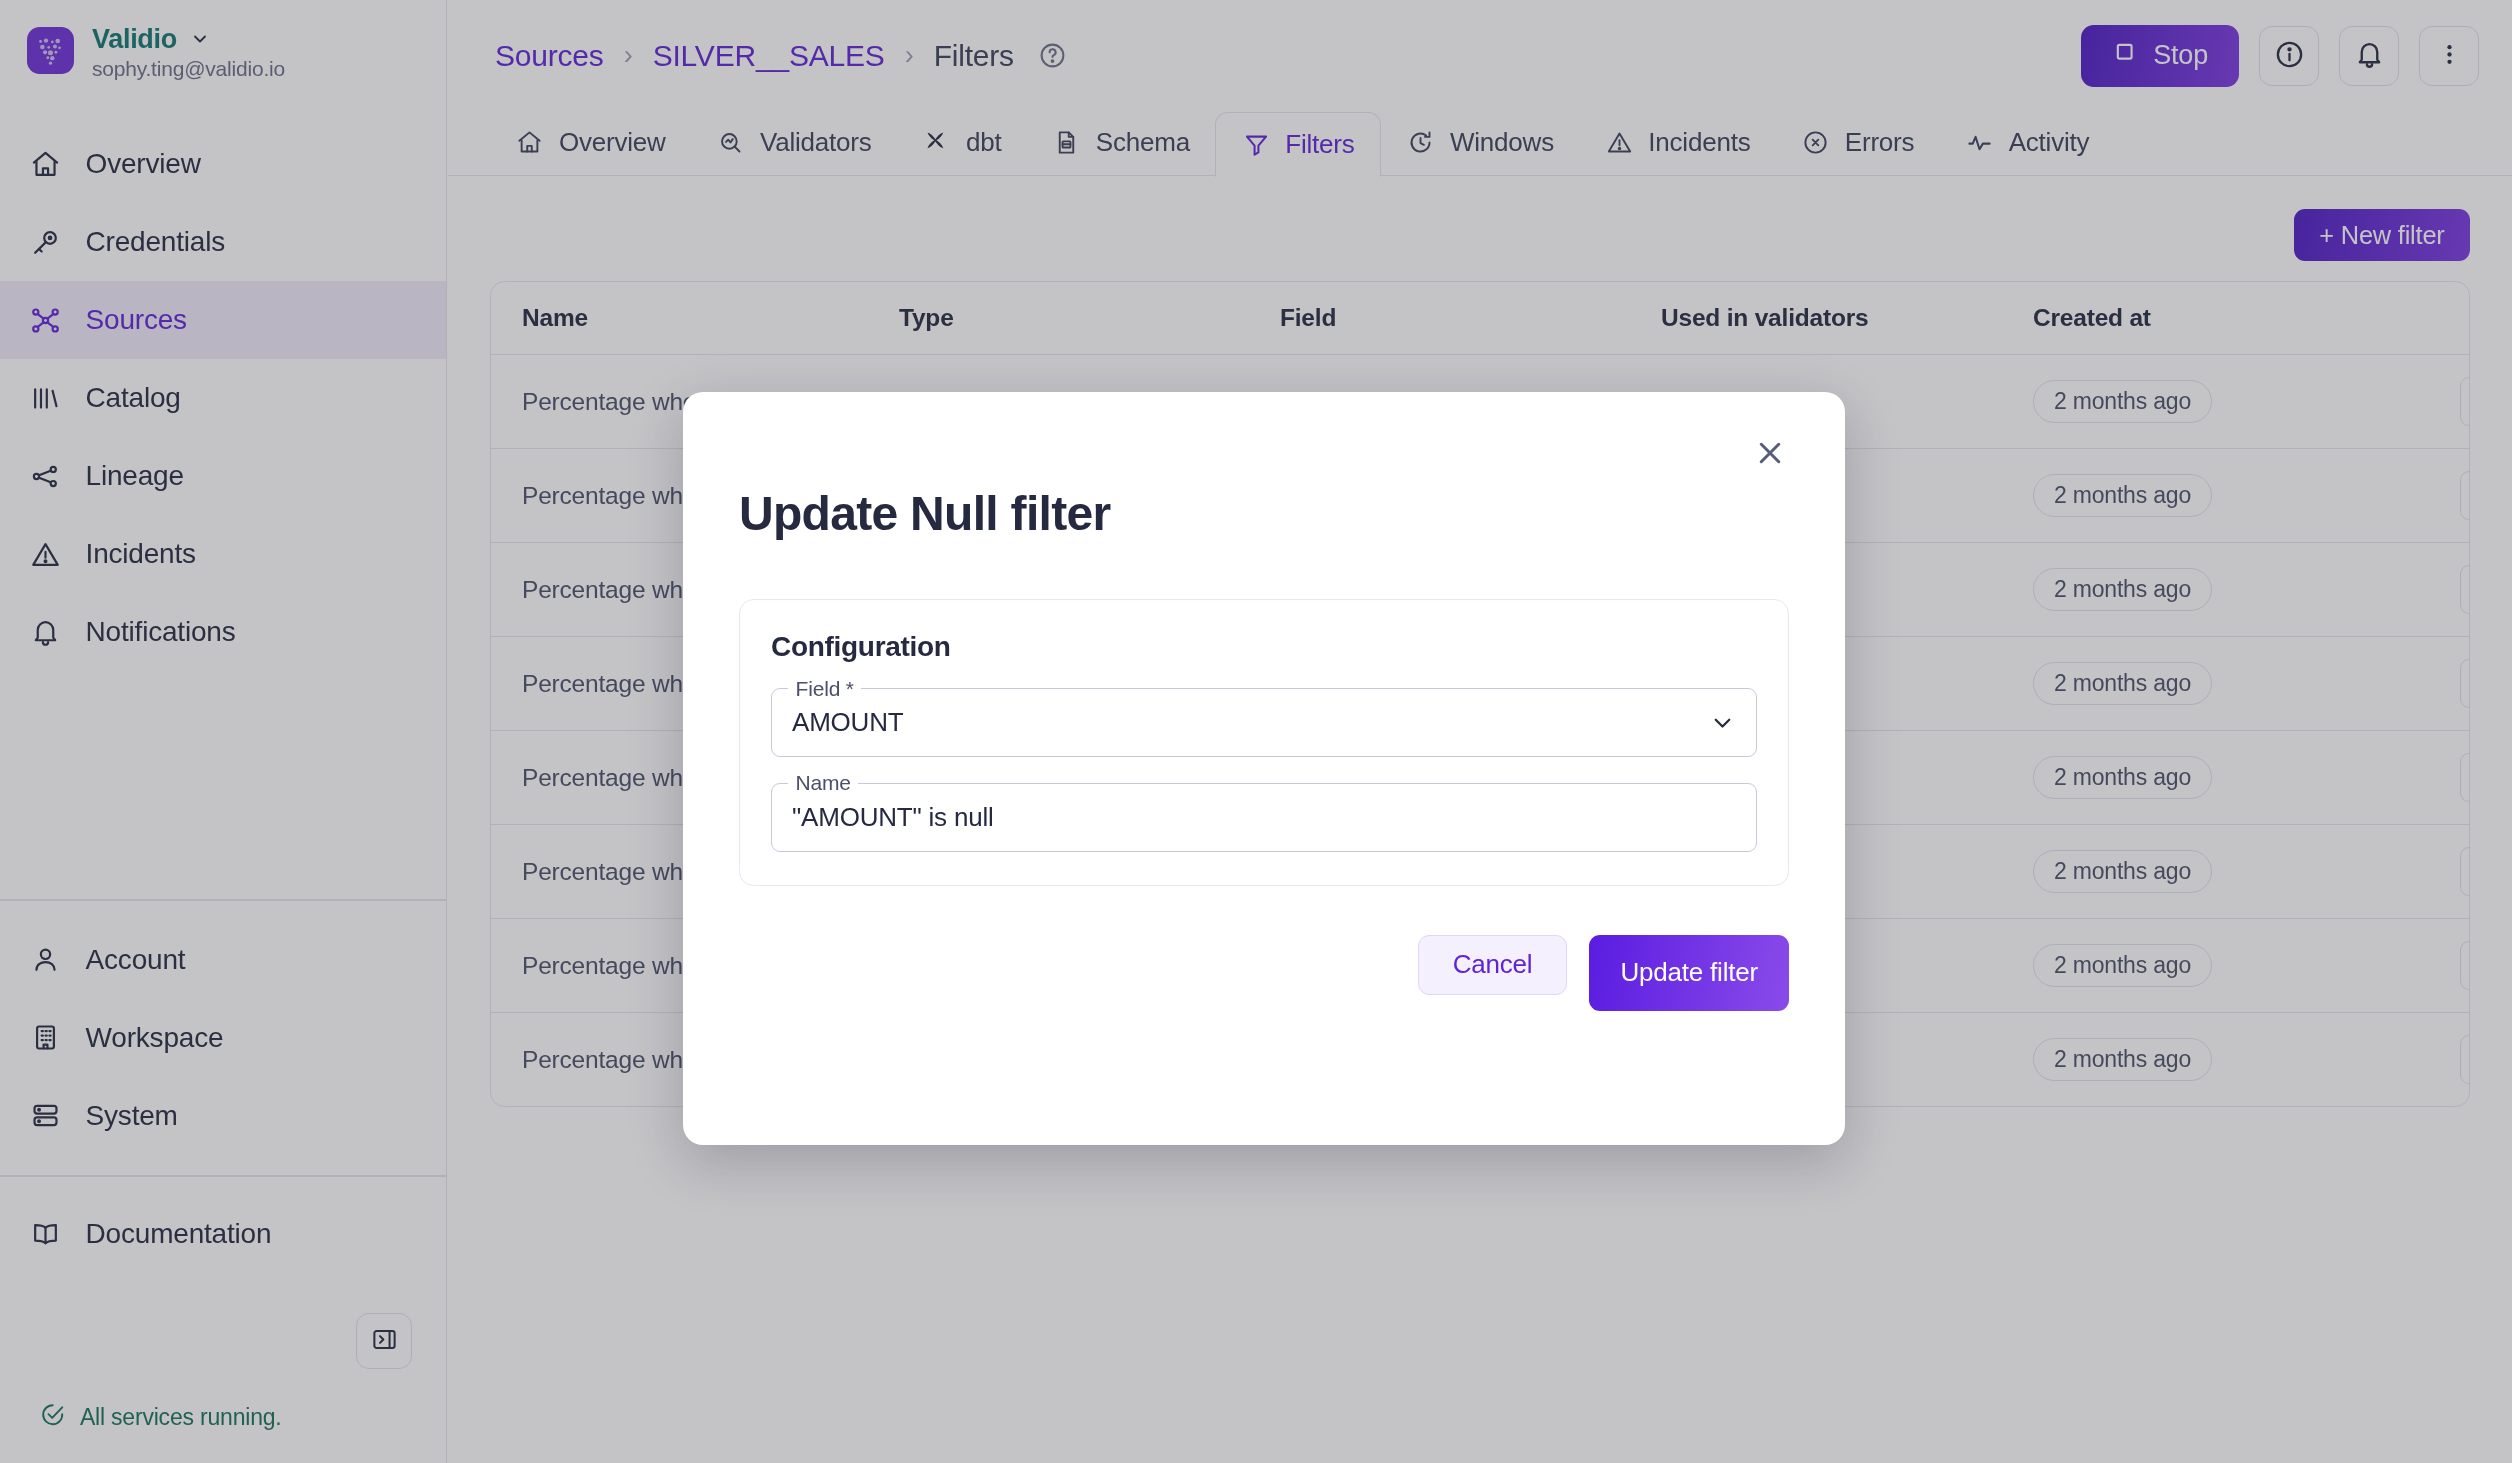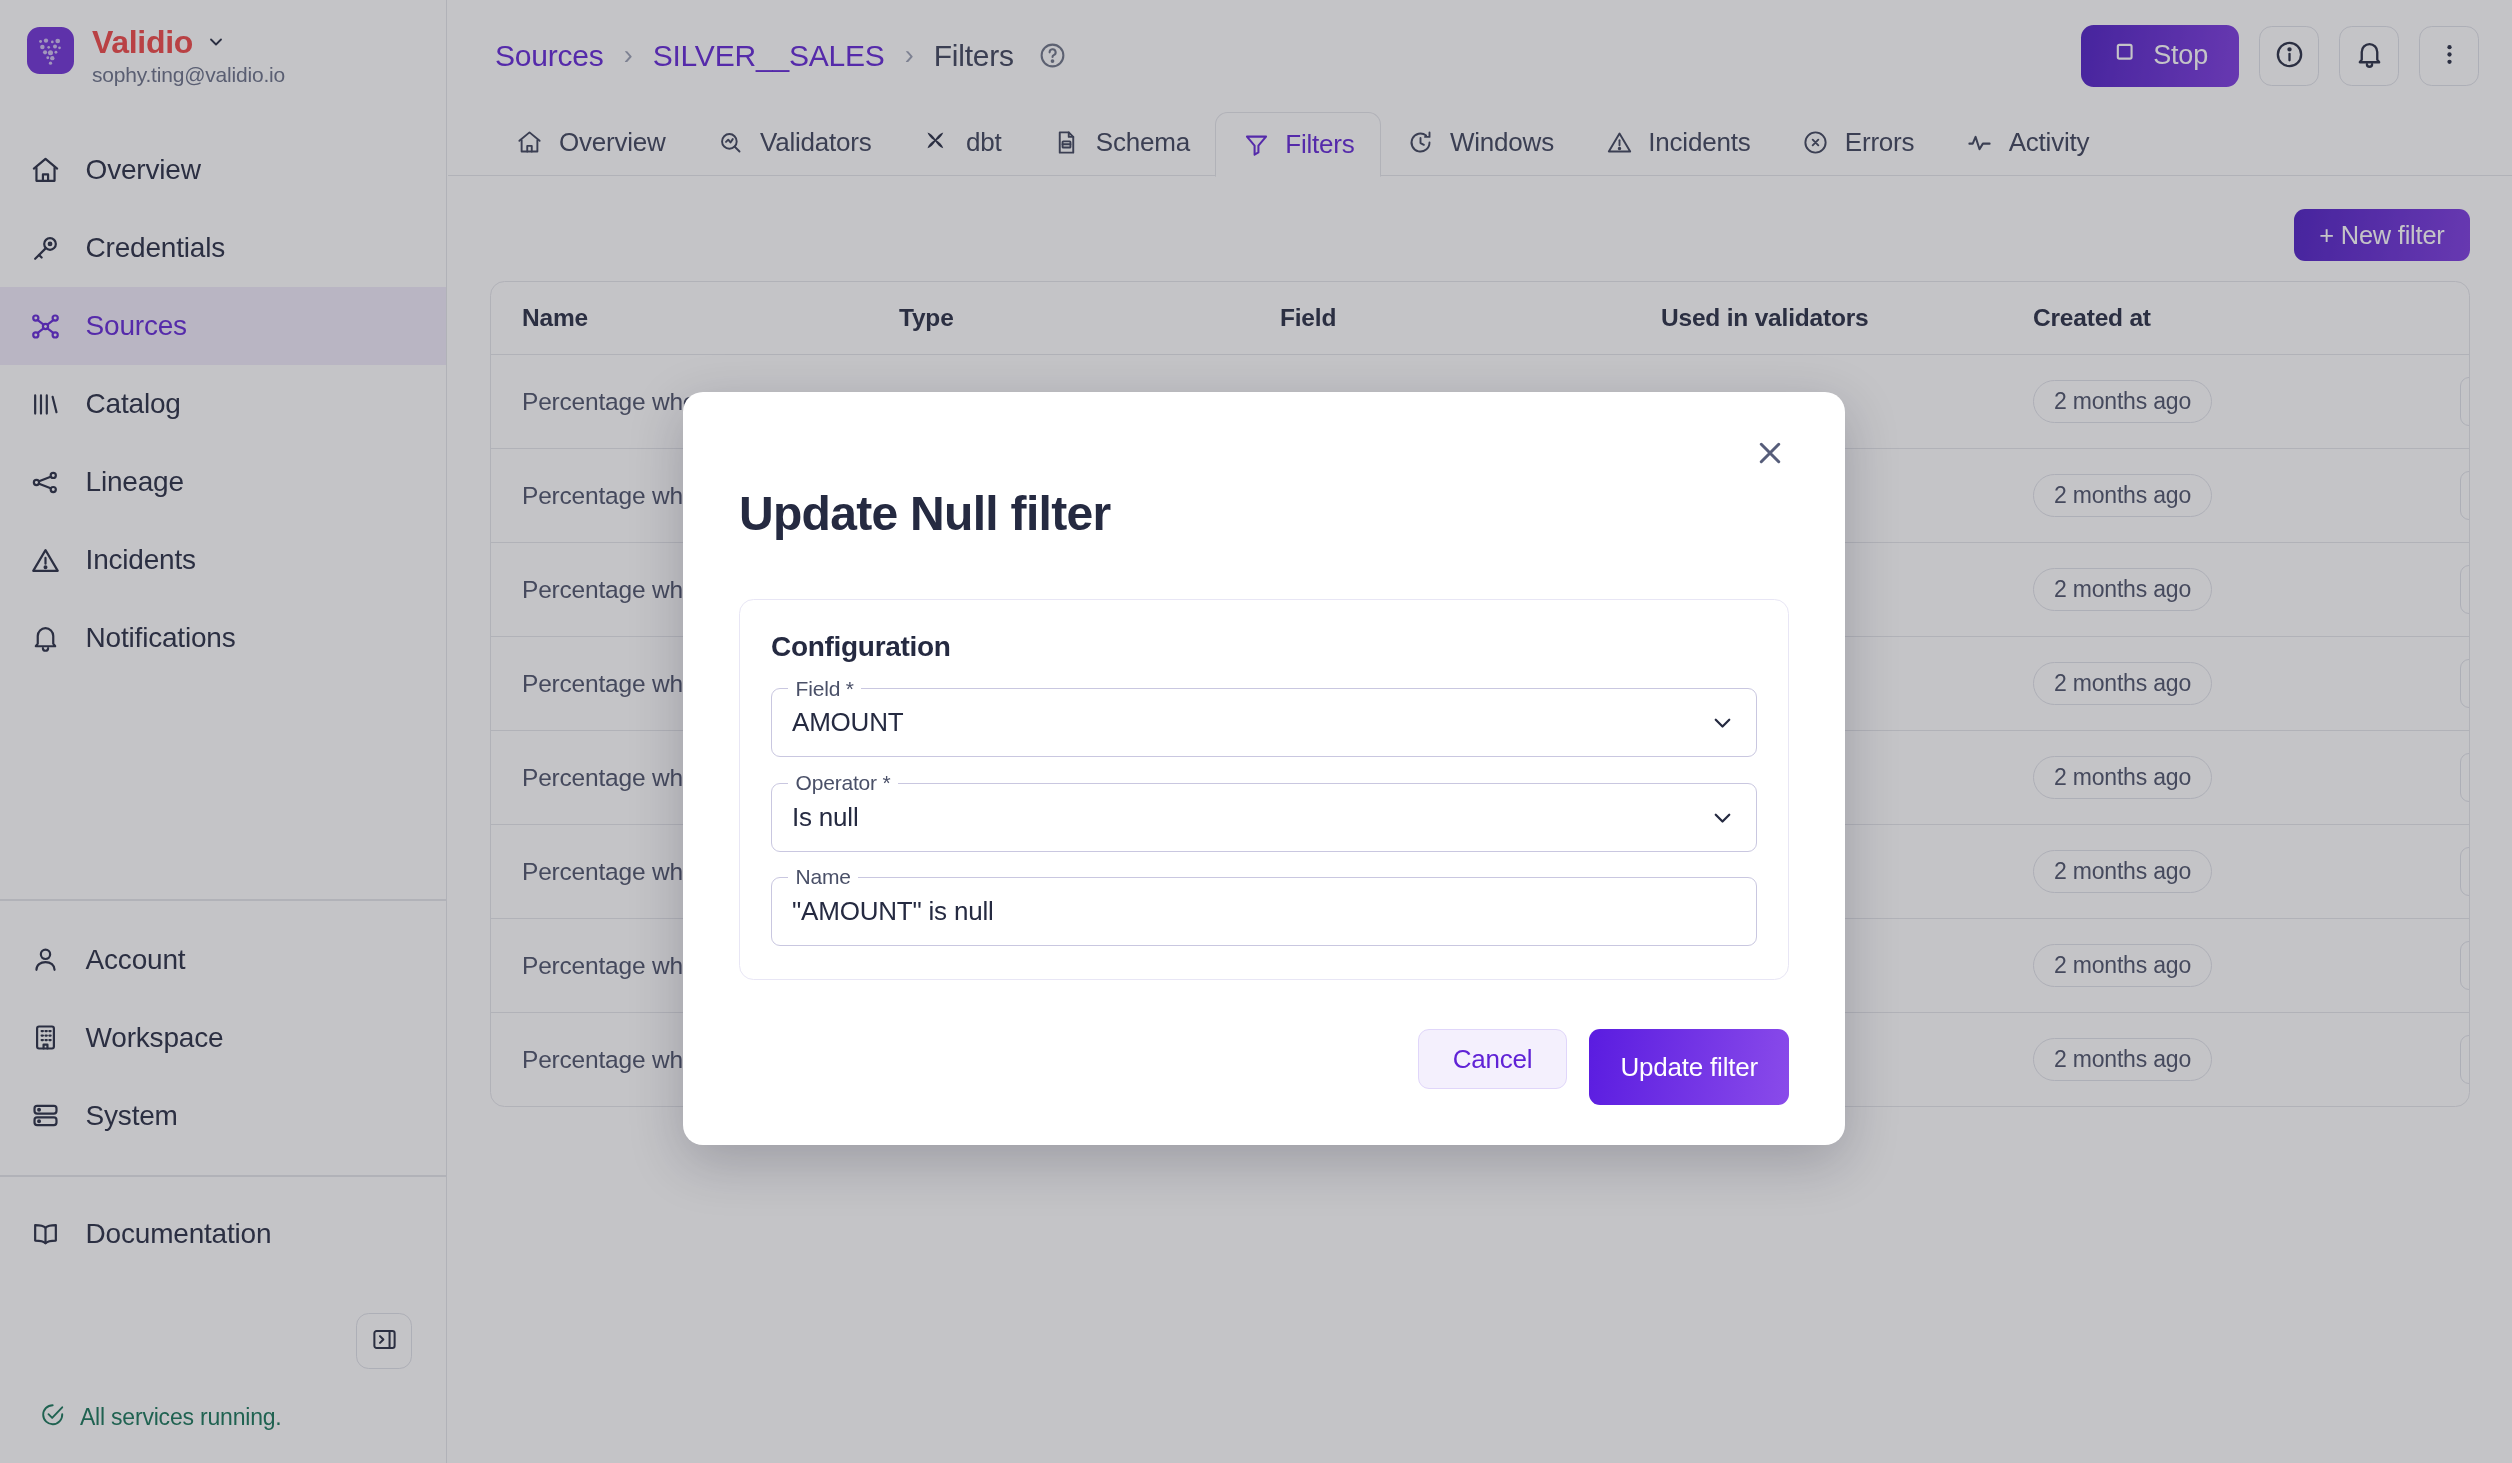--- a/index.html
+++ b/index.html
@@ -19,21 +19,21 @@
   }
   .org-block { display: flex; align-items: flex-start; padding: 23.6px 0 0 27px; gap: 18px; }
   .org-logo {
     width: 47px; height: 47px; border-radius: 12.7px;
     background: #6d2ed6; position: relative; flex: none; margin-top: 3.6px;
     overflow: hidden;
   }
   .org-logo svg { position: absolute; left: 0; top: 0; }
   .org-text { display: flex; flex-direction: column; }
   .org-name-row { display: flex; align-items: center; gap: 12.7px; }
-  .org-name { font-size: 32px; font-weight: 700; color: #ef4444; letter-spacing: -0.3px; }
+  .org-name { font-size: 27px; font-weight: 700; color: #0f766e; letter-spacing: -0.3px; }
   .chev { width: 20px; height: 20px; flex: none; }
   .org-email { font-size: 21px; color: #676e86; margin-top: 2.7px; letter-spacing: -0.2px; }
 
   .nav-group { margin-top: 44px; }
   .nav-item {
     display: flex; align-items: center; gap: 23.6px;
     height: 78px; padding-left: 29px; cursor: pointer;
     font-size: 28px; color: #252a41; letter-spacing: -0.2px;
   }
   .nav-item .nicon { width: 33px; height: 33px; flex: none;
@@ -638,31 +638,20 @@
           <span class="field-legend">Field *</span>
           <span class="field-value">AMOUNT</span>
           <span class="field-chev">
             <svg width="27" height="27" viewBox="0 0 24 24" fill="none" stroke="#252a41" stroke-width="2" stroke-linecap="round" stroke-linejoin="round">
                 <polyline points="6 9.5 12 15.5 18 9.5"></polyline>
               </svg>
           </span>
         </div>
       </div>
 
-      <div class="field-wrap">
-        <div class="field-box">
-          <span class="field-legend">Operator *</span>
-          <span class="field-value">Is null</span>
-          <span class="field-chev">
-            <svg width="27" height="27" viewBox="0 0 24 24" fill="none" stroke="#252a41" stroke-width="2" stroke-linecap="round" stroke-linejoin="round">
-                <polyline points="6 9.5 12 15.5 18 9.5"></polyline>
-              </svg>
-          </span>
-        </div>
-      </div>
 
       <div class="field-wrap">
         <div class="field-box">
           <span class="field-legend">Name</span>
           <span class="field-value">"AMOUNT" is null</span>
         </div>
       </div>
     </div>
 
     <div class="modal-actions">

